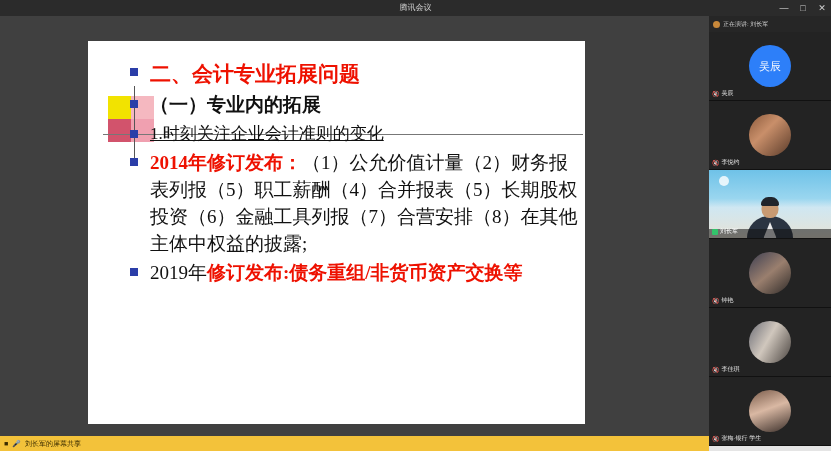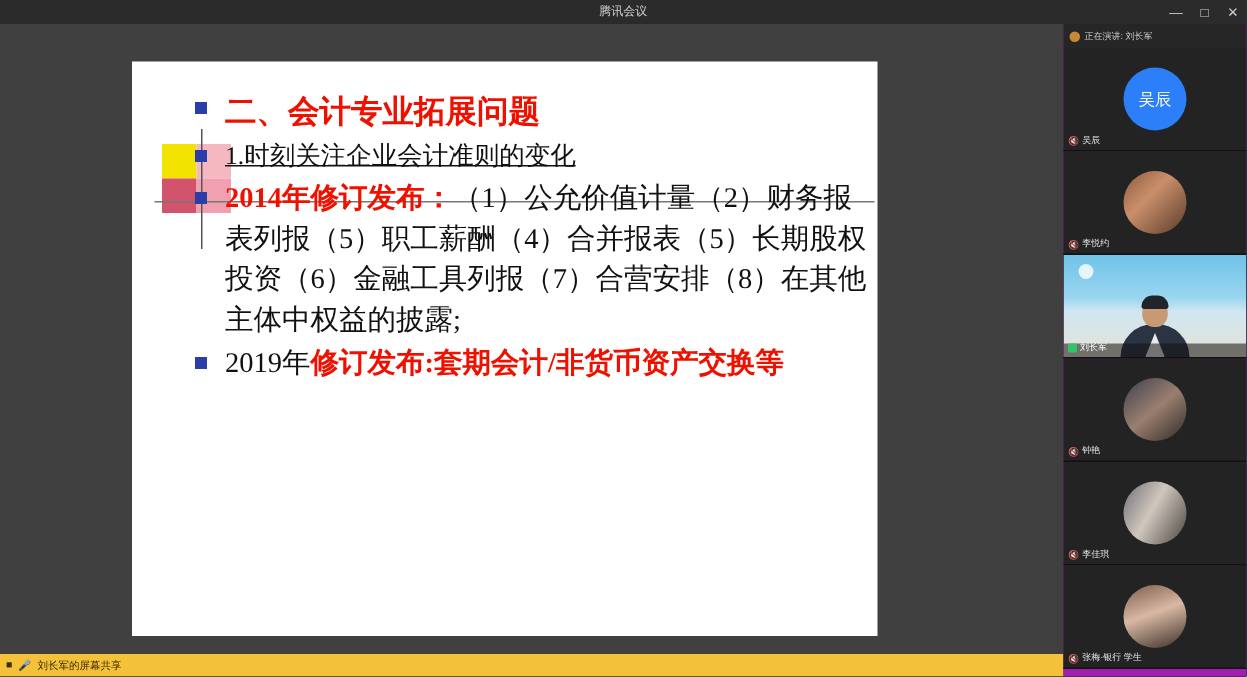--- a/index.html
+++ b/index.html
@@ -158,21 +158,21 @@
     font-size: 7px;
     color: #3a2c00;
   }
   
   .panel {
     position: absolute;
     left: 709px;
     top: 16px;
     width: 122px;
     height: 435px;
-    background: #a21caf;
+    background: #e5e5e5;
   }
   .tile {
     position: relative;
     width: 122px;
     height: 68px;
     background: #232323;
     border-bottom: 1px solid #111;
     overflow: hidden;
   }
   .tile.active {
@@ -336,35 +336,39 @@
           <div class="hline"></div>
         </div>
 
         <div class="bullets">
 
           <div class="line l-title">
             <span class="sq"></span>
             <span class="red bold">二、会计专业拓展问题</span>
           </div>
 
+          <div class="line l-sub">
+            <span class="sq"></span>
+            <span class="bold">（一）专业内的拓展</span>
+          </div>
 
           <div class="line l-plain">
             <span class="sq"></span>
             <span>1.时刻关注企业会计准则的变化</span>
           </div>
 
           <div class="line l-body">
             <span class="sq"></span>
             <span class="red bold">2014年修订发布：</span><span>（1）公允价值计量（2）财务报表列报（5）职工薪酬（4）合并报表（5）长期股权投资（6）金融工具列报（7）合营安排（8）在其他主体中权益的披露;</span>
           </div>
 
 
           <div class="line l-body">
             <span class="sq"></span>
-            <span>2019年</span><span class="red bold">修订发布:套期会计/非货币资产交换等</span>
+            <span>2019年</span><span class="red bold">修订发布:债务重组/非货币资产交换等</span>
           </div>
 
         </div>
       </div>
     </div>
   </div>
 
   <div class="bottombar">
     <span class="bicon">■</span>
     <span class="bicon">🎤</span>

